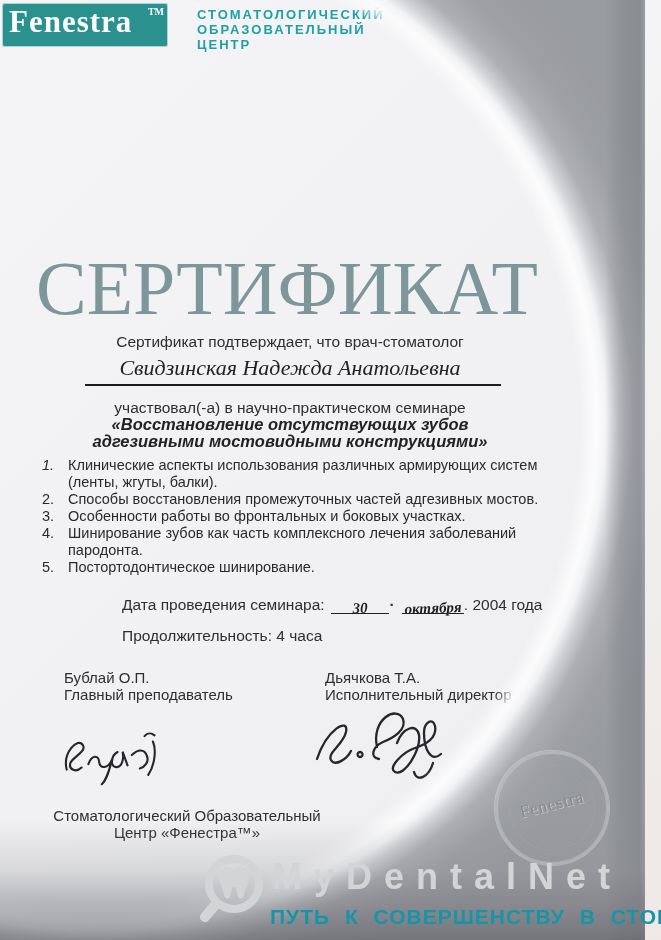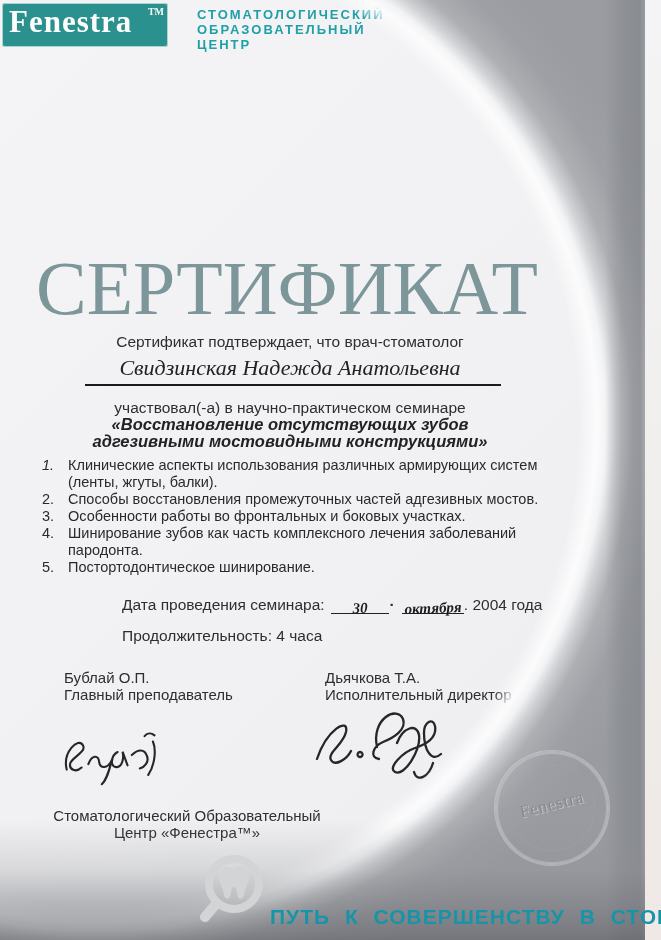--- a/index.html
+++ b/index.html
@@ -178,15 +178,16 @@
     <div class="stamp-word">Fenestra</div>
   </div>
 
   <svg class="wm wm-logo" width="72" height="72" viewBox="0 0 72 72">
     <g stroke="#d3d4d6" fill="none">
       <circle cx="38" cy="32" r="25" stroke-width="8"></circle>
       <path d="M20 52 L9 65" stroke-width="10" stroke-linecap="round"></path>
     </g>
     <path fill="#d3d4d6" d="M38 17 c-8 -6 -17 1 -15 10 c1.5 7 4 9 5 16 c1 5 5.5 5 6.5 0 c.8 -4 1 -8 3.5 -8 c2.5 0 2.7 4 3.5 8 c1 5 5.5 5 6.5 0 c1 -7 3.5 -9 5 -16 c2 -9 -7 -16 -15 -10 z"></path>
   </svg>
+  <p class="wm wm-brand">MyDentalNet</p>
   <p class="wm wm-slogan">ПУТЬ К СОВЕРШЕНСТВУ В СТОМАТОЛОГИИ</p>
 
 </div>
 
 </body></html>

